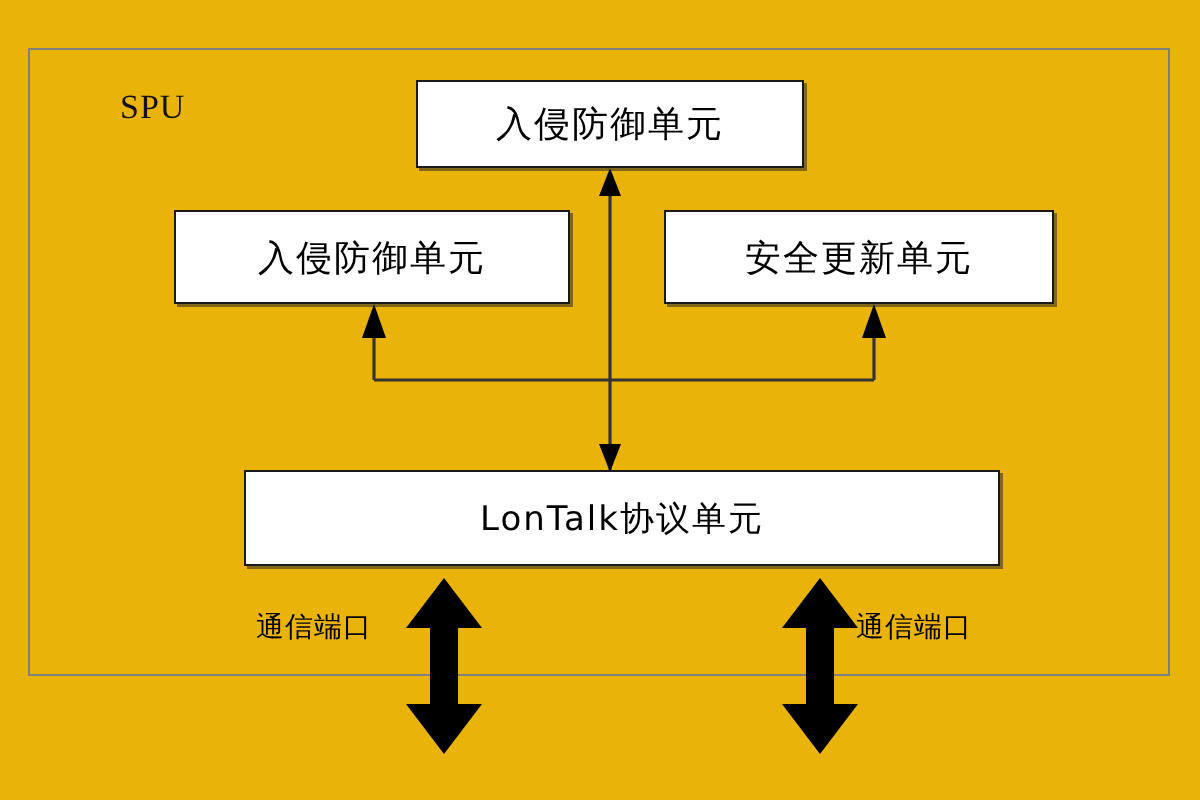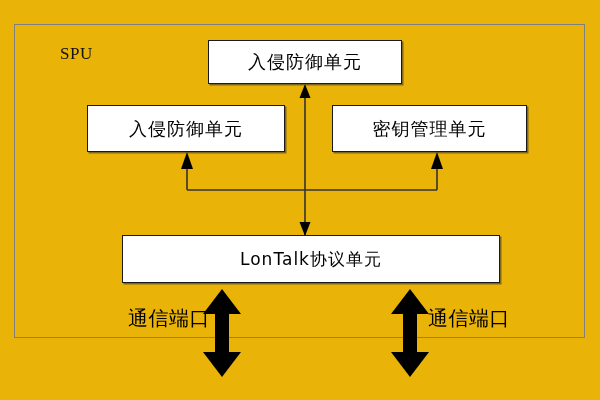--- a/index.html
+++ b/index.html
@@ -84,21 +84,21 @@
     height: 48px;
     font-size: 17px;
     text-align: right;
   }
   #box-lontalk .lontalk-text {
     font-family: "DejaVu Sans", "Liberation Sans", sans-serif;
   }
   .port-label {
     position: absolute;
     font-family: "DejaVu Sans", "Liberation Sans", sans-serif;
-    font-size: 20px;
+    font-size: 14px;
     color: #000000;
     letter-spacing: 0.5px;
     white-space: nowrap;
   }
   #port-label-left {
     left: 128px;
     top: 305px;
   }
   #port-label-right {
     left: 428px;
@@ -141,21 +141,21 @@
 
   <div class="unit-box" id="box-intrusion">
     <span>入侵防御单元</span>
   </div>
 
   <div class="unit-box" id="box-security-update">
     <span>入侵防御单元</span>
   </div>
 
   <div class="unit-box" id="box-key-management">
-    <span>密钥管理单元</span>
+    <span>安全更新单元</span>
   </div>
 
   <div class="unit-box" id="box-lontalk">
     <span class="lontalk-text">LonTalk协议单元</span>
   </div>
 
   <div class="port-label" id="port-label-left">通信端口</div>
 
   <div class="port-label" id="port-label-right">通信端口</div>
 

